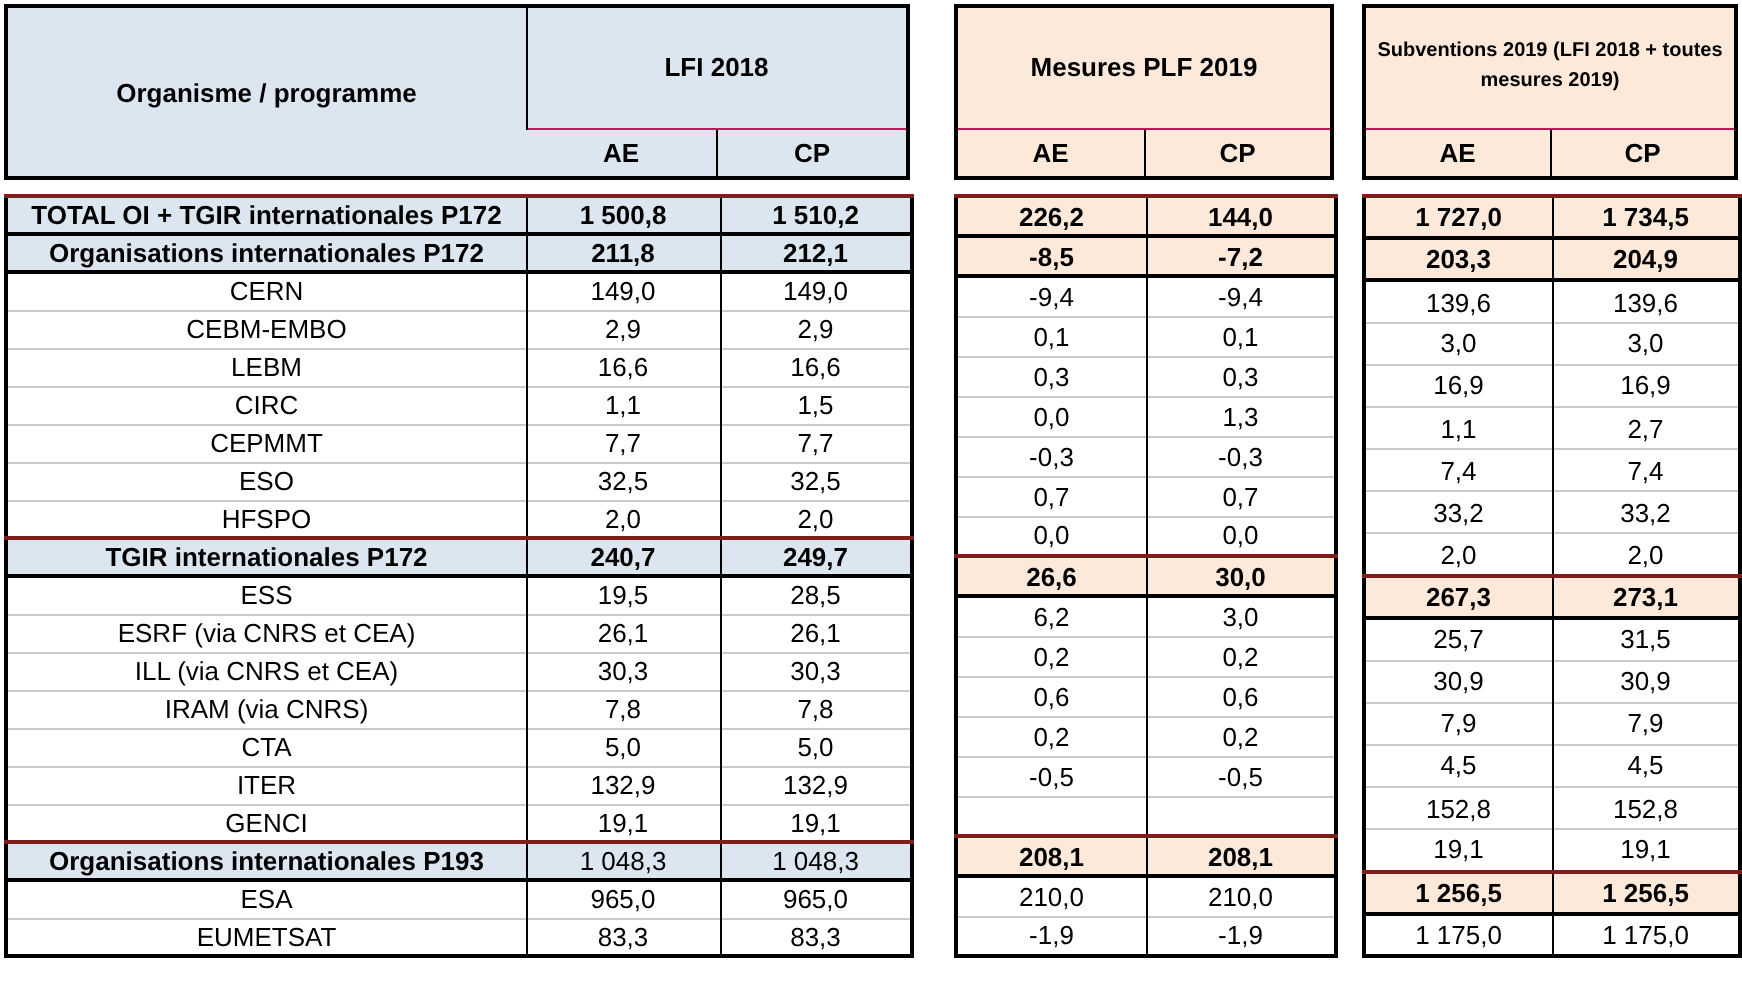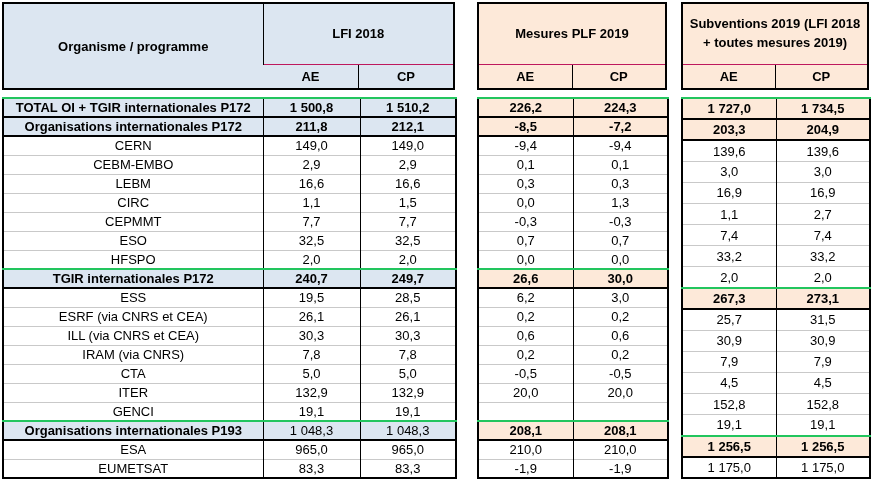--- a/index.html
+++ b/index.html
@@ -9,27 +9,27 @@
   table{border-collapse:collapse;table-layout:fixed;width:100%;border:2px solid #000;background:#fff;}
   td{box-sizing:border-box;overflow:hidden;}
 
   
   .hdr td{text-align:center;vertical-align:middle;font-weight:bold;font-size:13px;
           border-left:1px solid #000;padding:1px 2px;}
   .hdr td:first-child{border-left:none;}
   .hdr .titlerow td{height:60px;}
   .hdr .subrow td{height:24px;border-top:1px solid #be185d;}
   .hdr td.orgcell{border-top:none;text-align:center;}
-  .hdr .subhead{line-height:1.45;font-size:13px;margin-left:37px;}
+  .hdr .subhead{line-height:1.45;font-size:10px;margin-left:37px;}
 
   
   .bd td{height:19px;font-size:13px;text-align:center;vertical-align:middle;
          padding:0 2px;white-space:nowrap;border-left:1px solid #000;border-top:1px solid #c9c9c9;}
   .bd td:first-child{border-left:none;}
-  .bd tr.s td{border-top:2px solid #22c55e;border-bottom:2px solid #000;margin-left:40px;}
+  .bd tr.s td{border-top:2px solid #7f1d1d;border-bottom:2px solid #000;margin-left:40px;}
   .b{font-weight:bold;}
   .blue{background:#dce6f1;}
   .peach{background:#fde9d9;}
   .gapcell{background:#fff;}
 </style>
 </head>
 <body>
 
 <div class="wrap">
   <div class="grid">
@@ -190,21 +190,21 @@
     </table>
 
     <table class="bd" style="grid-column:3;grid-row:3;">
       <colgroup>
           <col style="width:95px">
           <col style="width:95px">
         </colgroup>
       <tbody id="body-mid">
           <tr class="s">
             <td class="peach b">226,2</td>
-            <td class="peach b">224,3</td>
+            <td class="peach b">144,0</td>
           </tr>
           <tr class="s">
             <td class="peach b">-8,5</td>
             <td class="peach b">-7,2</td>
           </tr>
           <tr class="r">
             <td>-9,4</td>
             <td>-9,4</td>
           </tr>
           <tr class="r">
@@ -247,24 +247,20 @@
             <td>0,6</td>
             <td>0,6</td>
           </tr>
           <tr class="r">
             <td>0,2</td>
             <td>0,2</td>
           </tr>
           <tr class="r">
             <td>-0,5</td>
             <td>-0,5</td>
-          </tr>
-          <tr class="r">
-            <td>20,0</td>
-            <td>20,0</td>
           </tr>
           <tr class="r">
             <td></td>
             <td></td>
           </tr>
           <tr class="s">
             <td class="peach b">208,1</td>
             <td class="peach b">208,1</td>
           </tr>
           <tr class="r">

